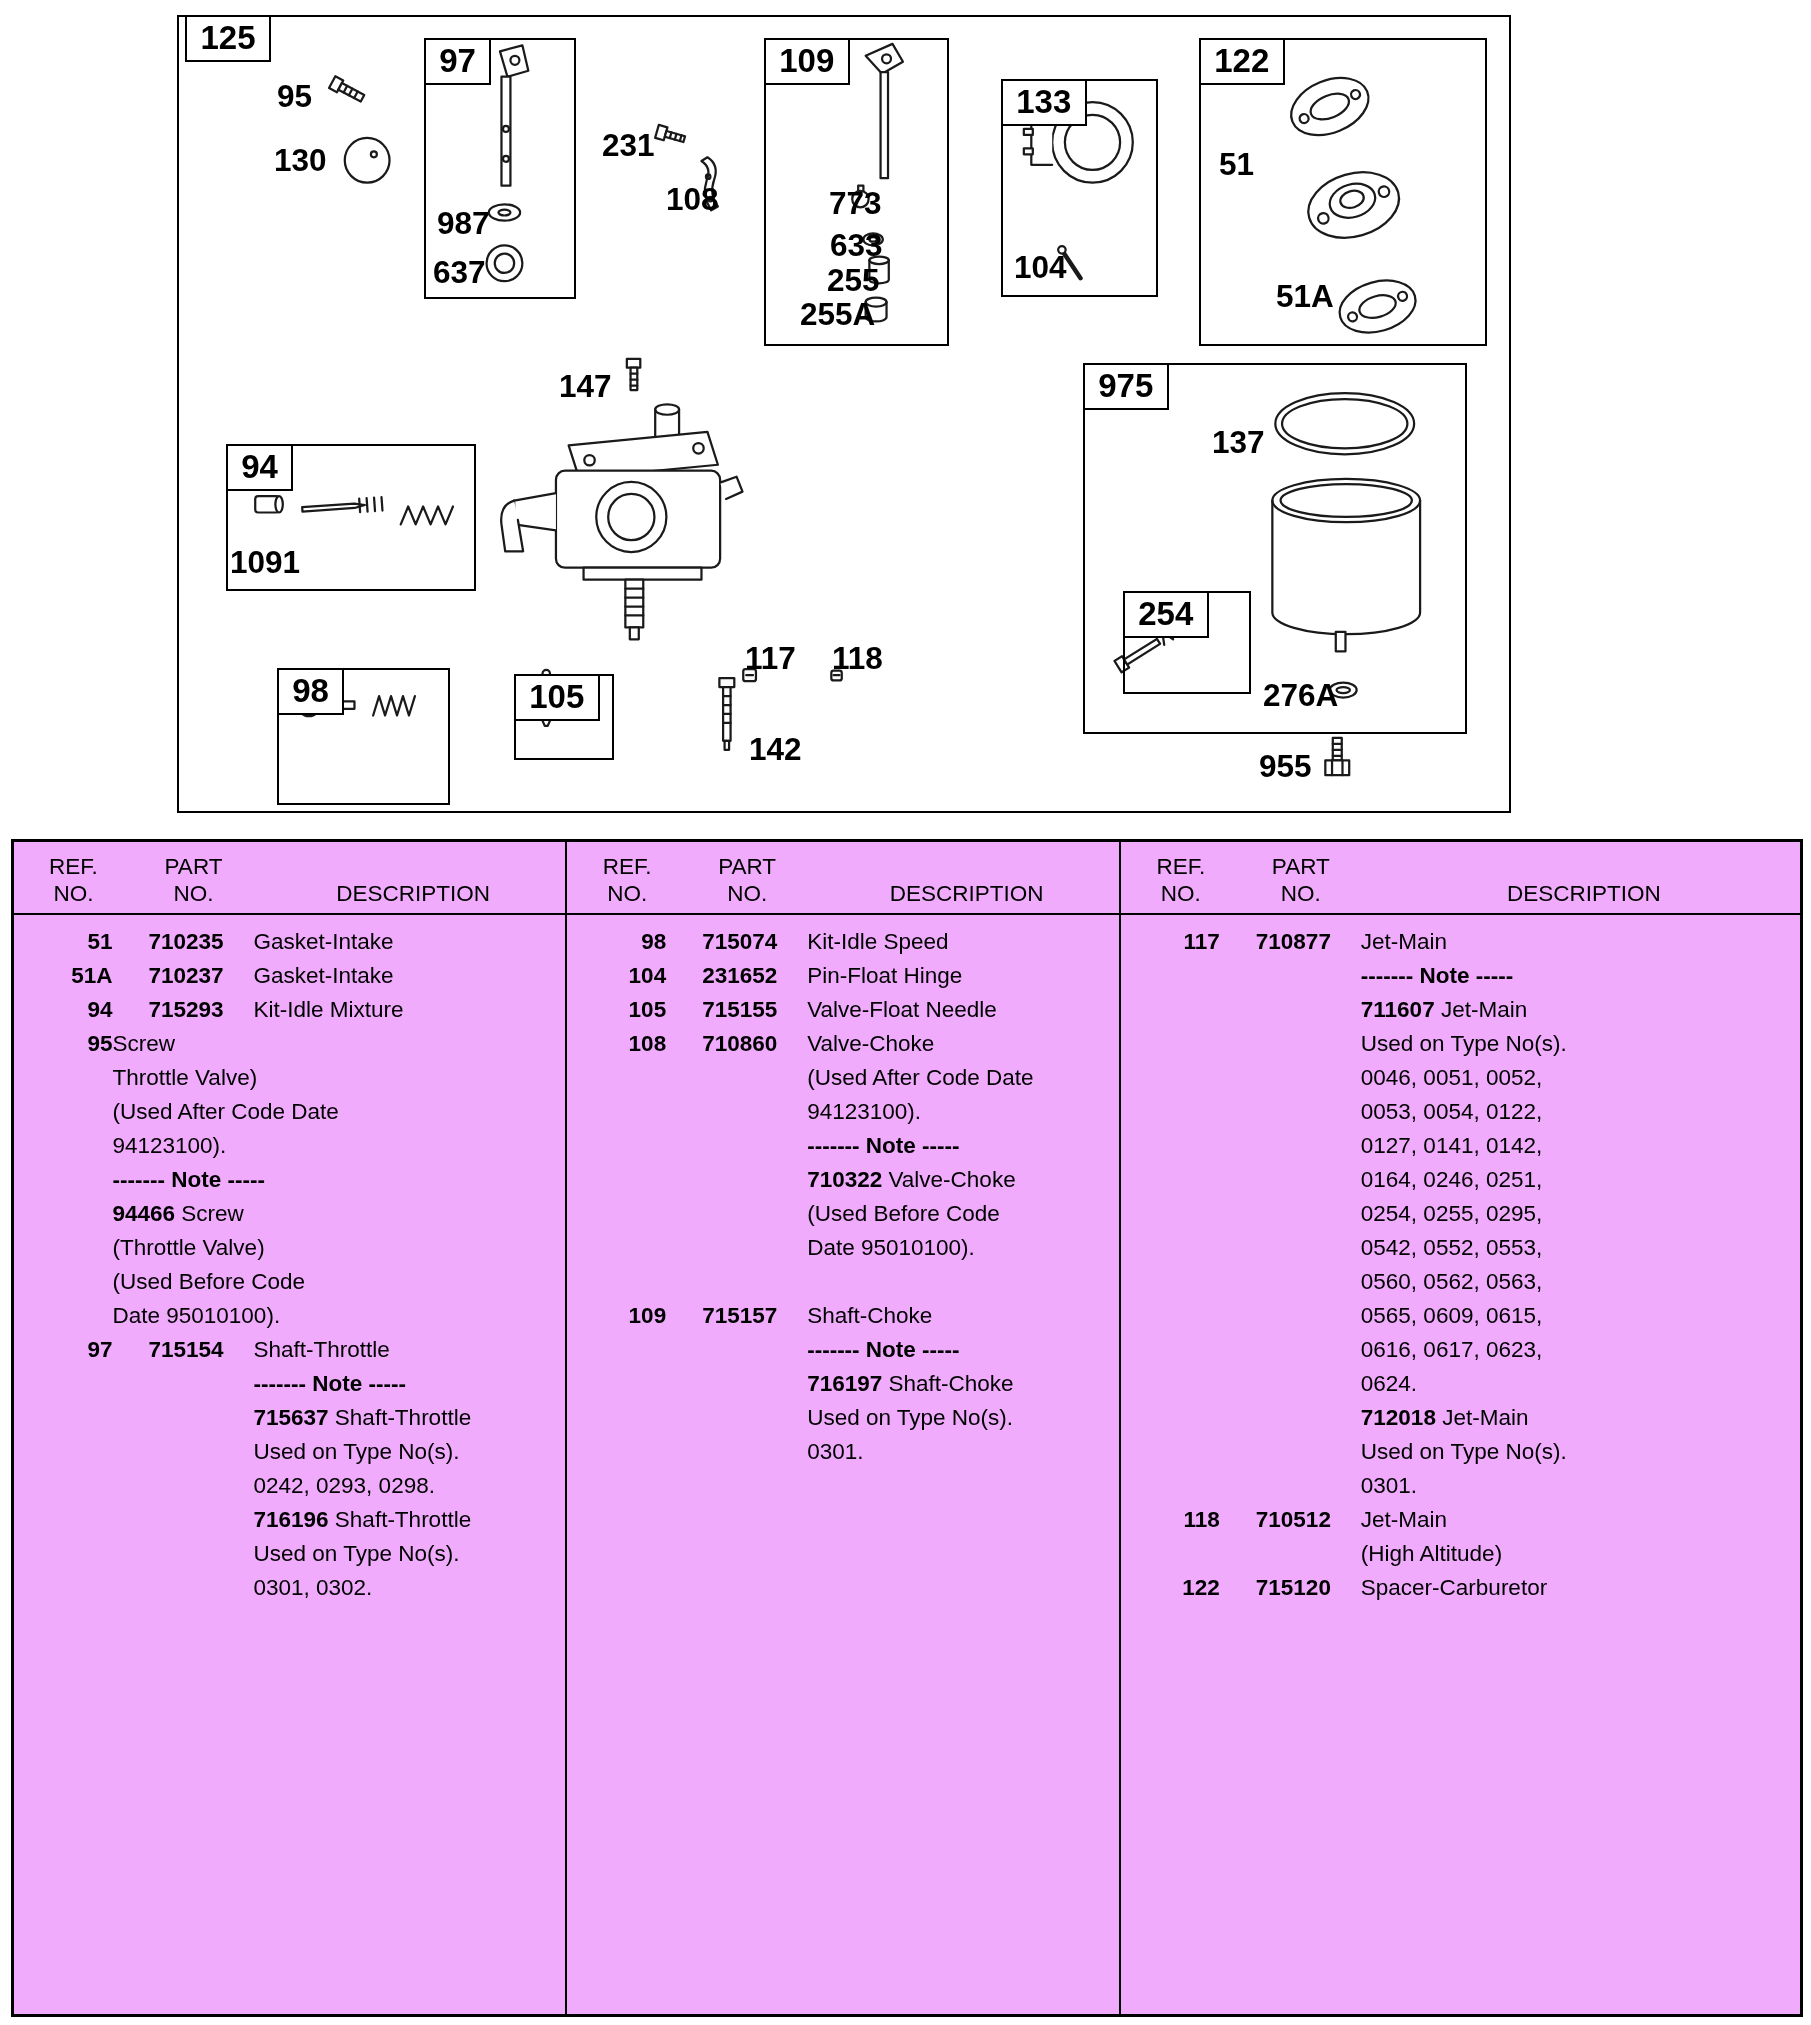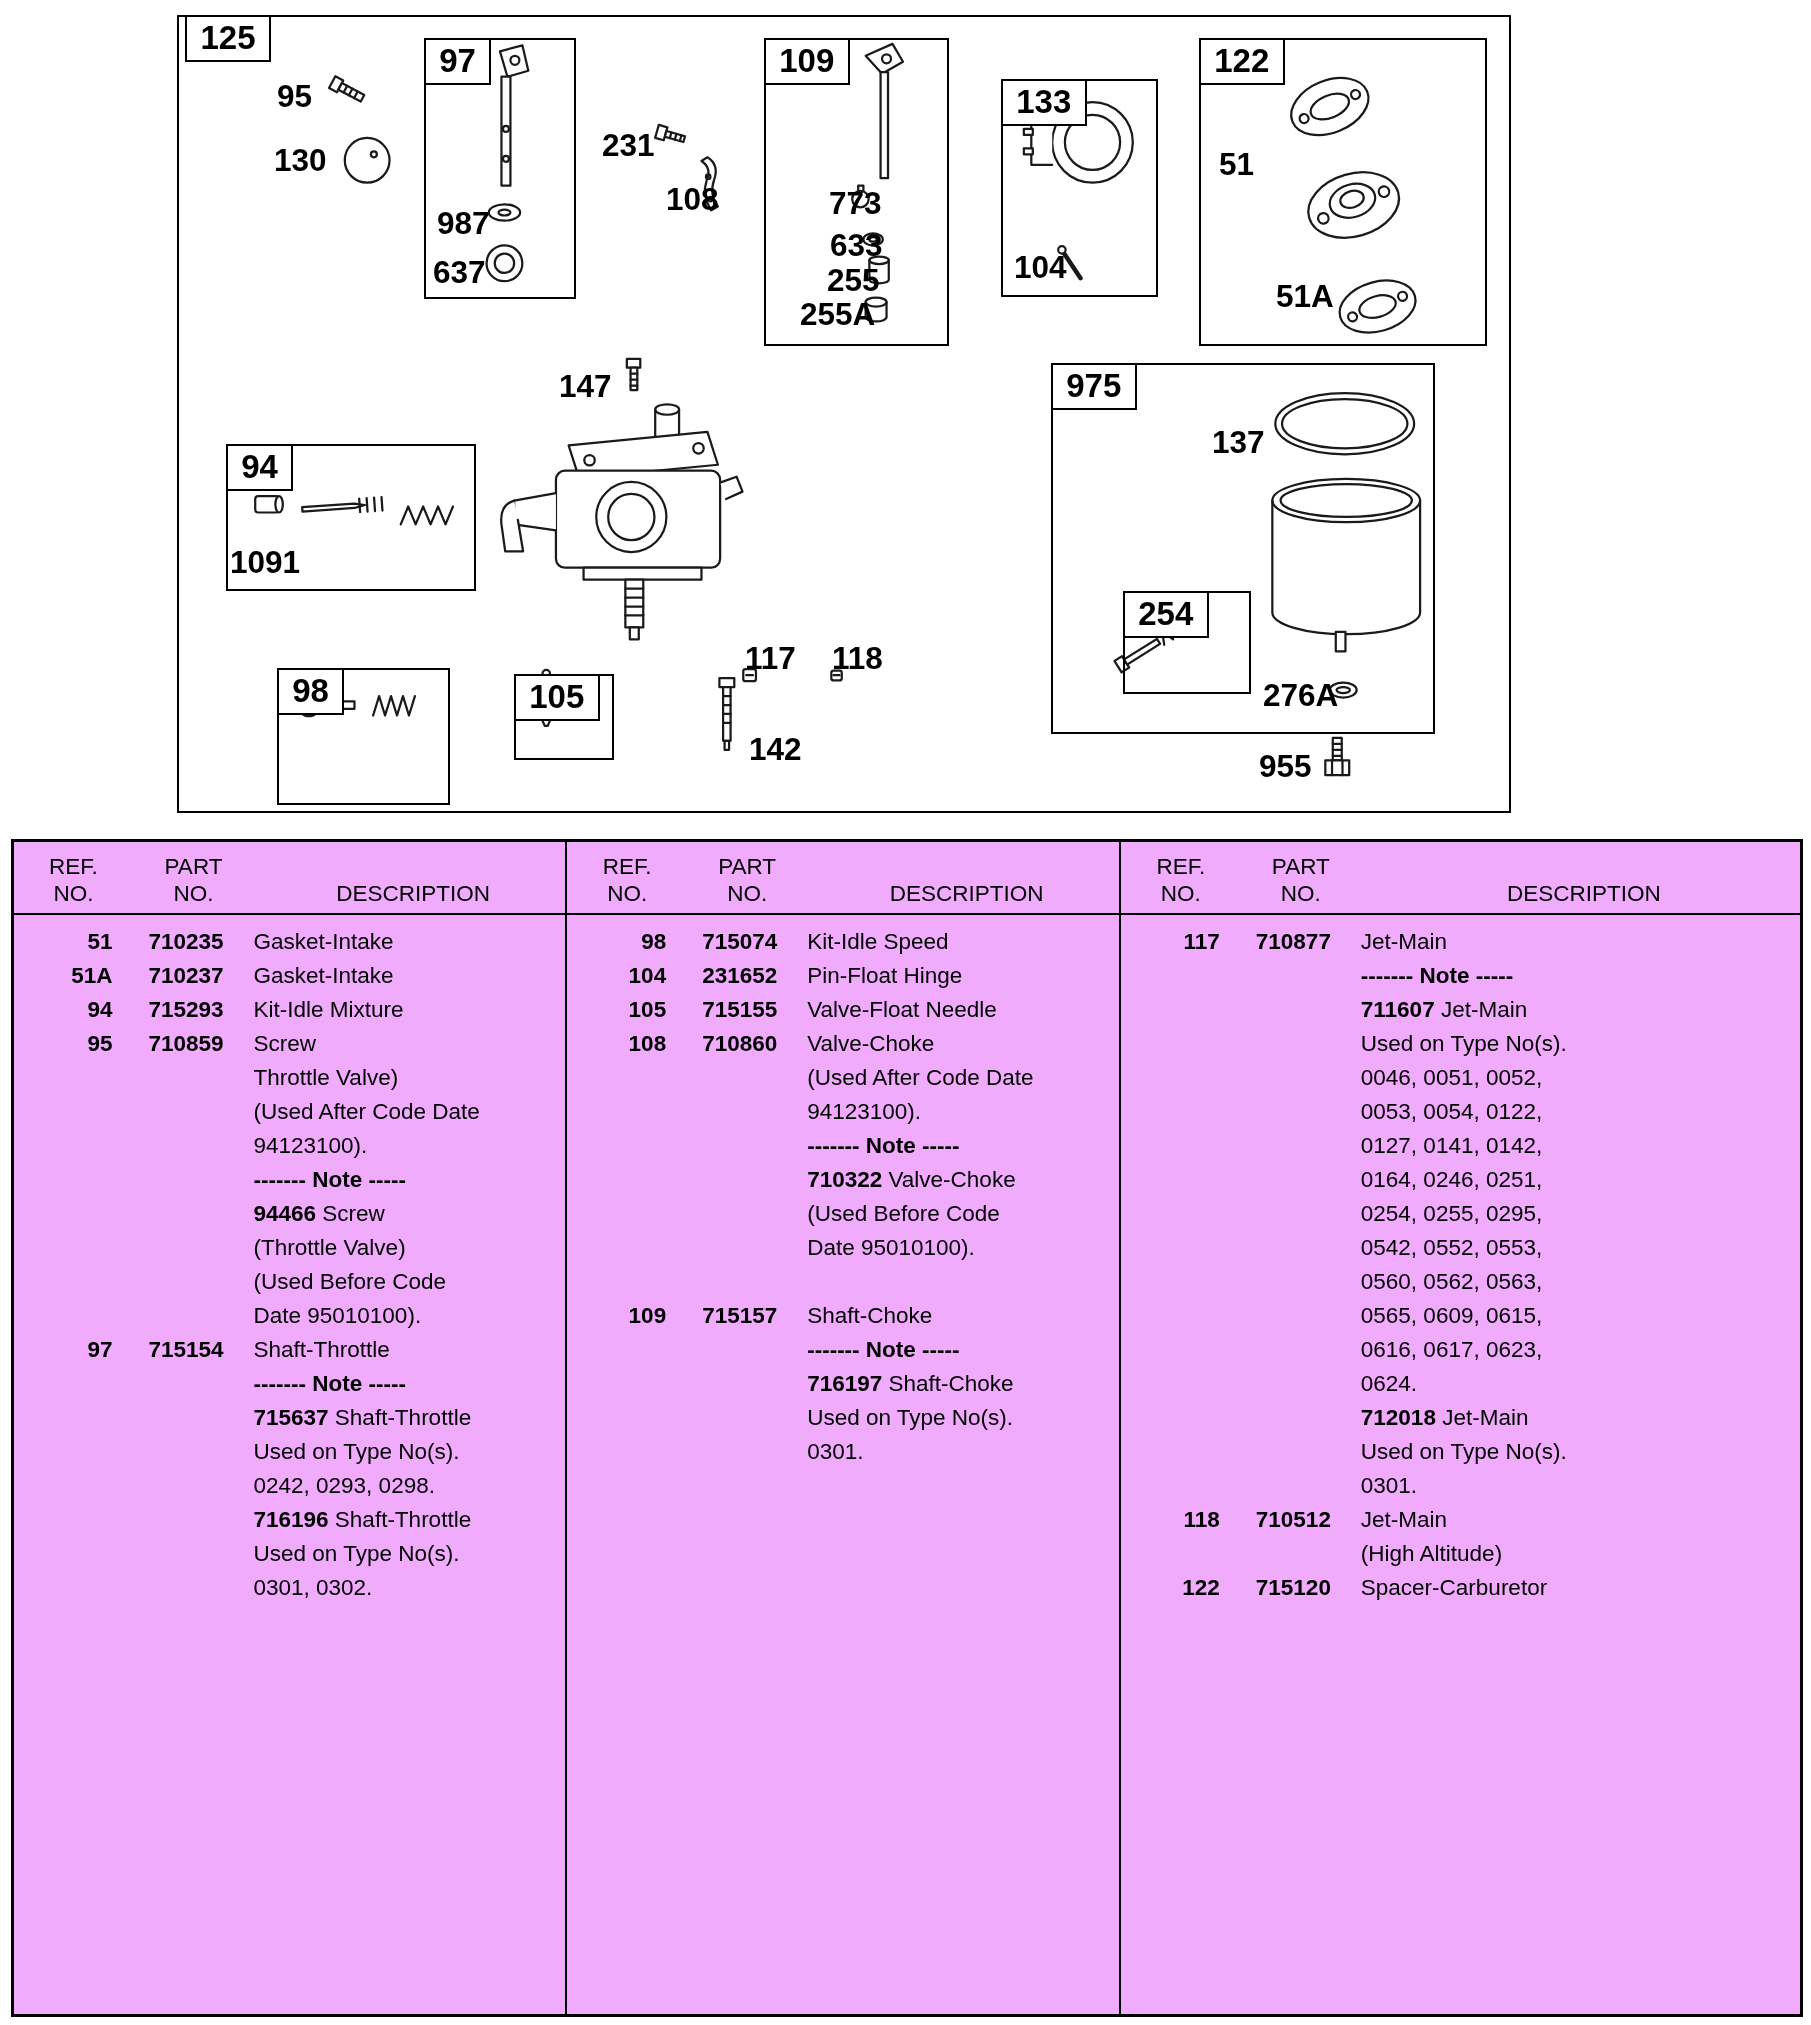--- a/index.html
+++ b/index.html
@@ -276,21 +276,21 @@
   </div>
   <div class="group" style="left:822px; top:62px; width:157px; height:218px;">
     <div class="glabel">133</div>
   </div>
   <div class="group" style="left:1020px; top:21px; width:288px; height:308px;">
     <div class="glabel">122</div>
   </div>
   <div class="group" style="left:47px; top:427px; width:250px; height:147px;">
     <div class="glabel">94</div>
   </div>
-  <div class="group" style="left:872px; top:346px; width:384px; height:371px;">
+  <div class="group" style="left:904px; top:346px; width:384px; height:371px;">
     <div class="glabel">975</div>
   </div>
   <div class="group" style="left:944px; top:574px; width:128px; height:103px;">
     <div class="glabel">254</div>
   </div>
   <div class="group" style="left:98px; top:651px; width:173px; height:137px;">
     <div class="glabel">98</div>
   </div>
   <div class="group" style="left:335px; top:657px; width:100px; height:86px;">
     <div class="glabel">105</div>
@@ -346,21 +346,20 @@
         </div>
         <div class="entry">
           <div class="ref">94</div>
           <div class="part">715293</div>
           <div class="desc">
             <div class="line"><span>Kit-Idle Mixture</span></div>
           </div>
         </div>
         <div class="entry">
           <div class="ref">95</div>
-          <div class="part">710859</div>
           <div class="desc">
             <div class="line"><span>Screw</span></div>
             <div class="line"><span>Throttle Valve)</span></div>
             <div class="line"><span>(Used After Code Date</span></div>
             <div class="line"><span>94123100).</span></div>
             <div class="line"><span class="b">------- Note -----</span></div>
             <div class="line"><span class="b">94466</span><span> Screw</span></div>
             <div class="line"><span>(Throttle Valve)</span></div>
             <div class="line"><span>(Used Before Code</span></div>
             <div class="line"><span>Date 95010100).</span></div>

